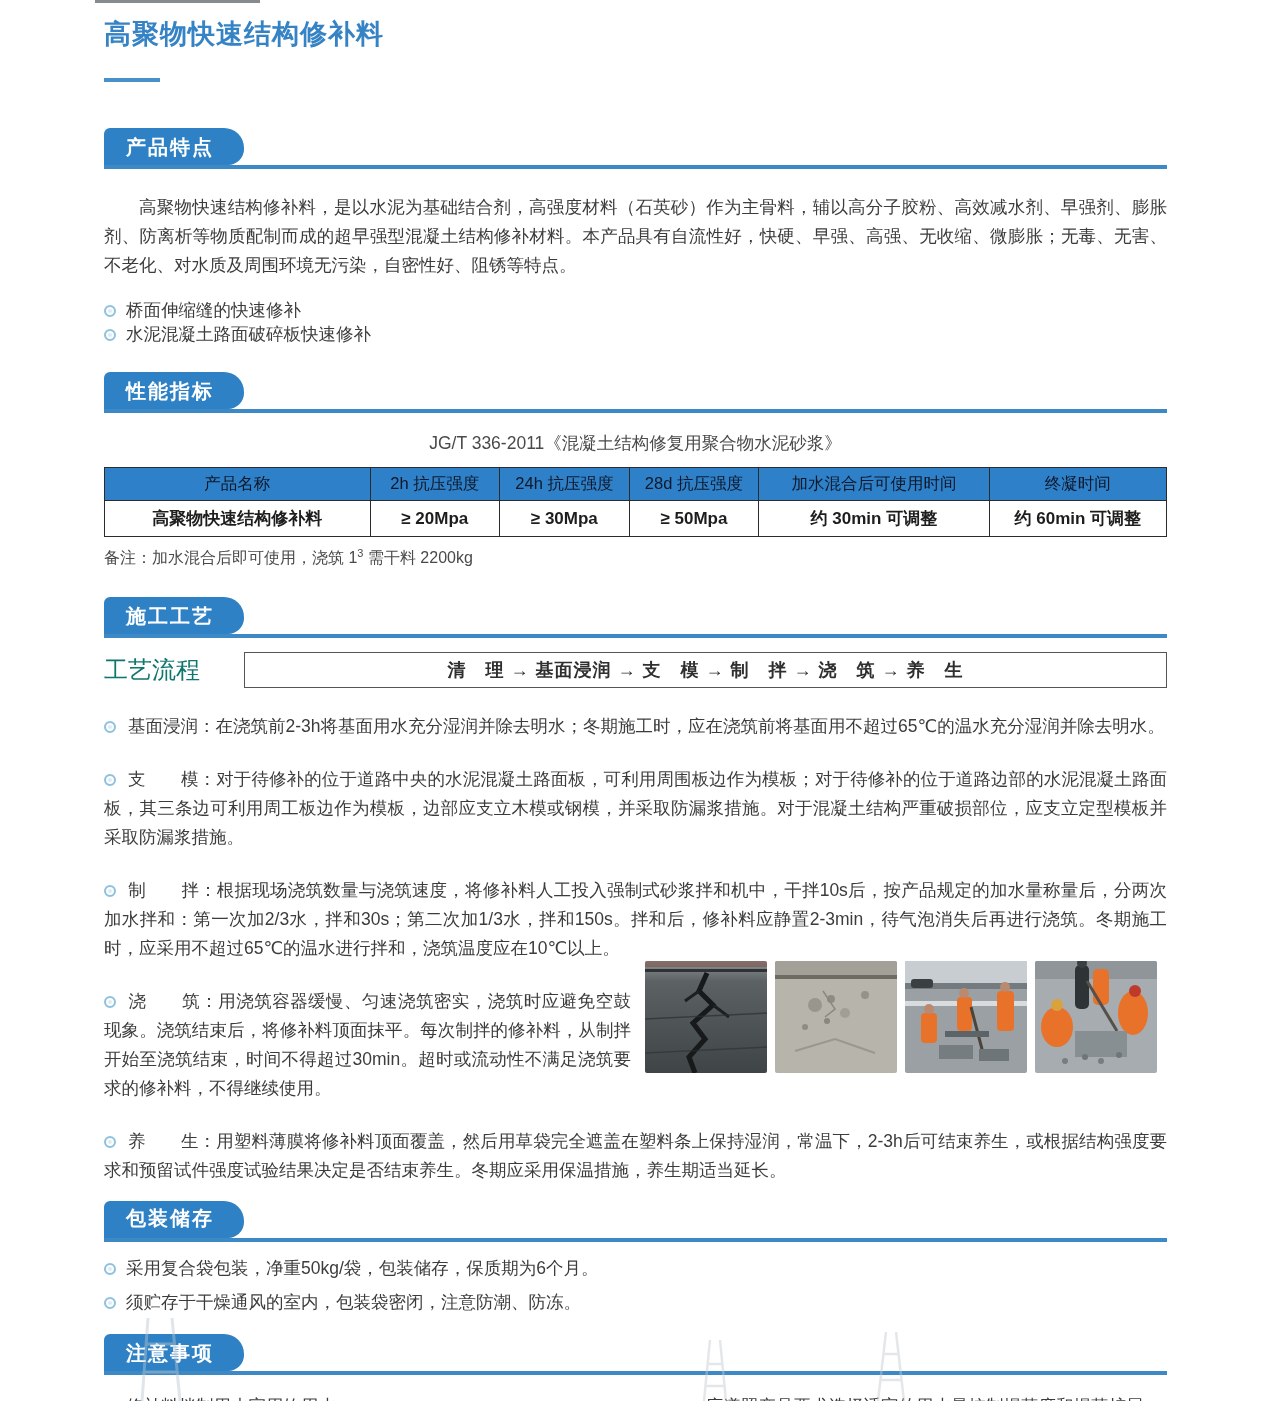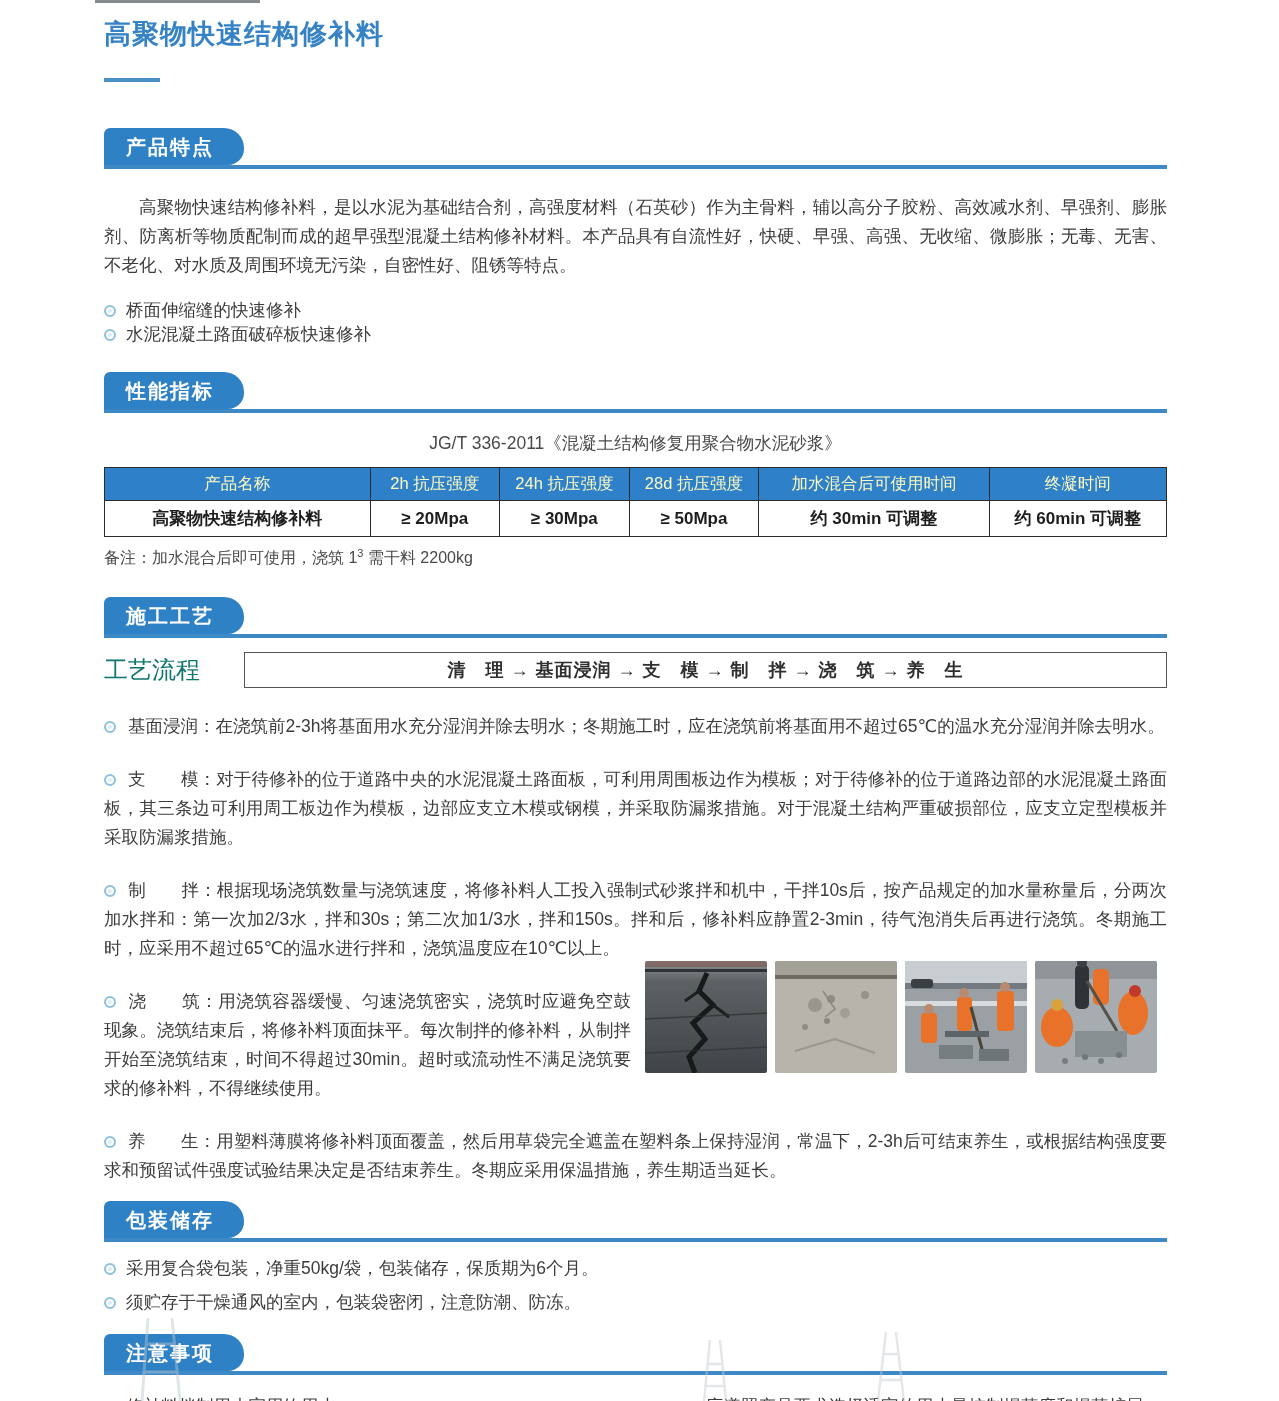--- a/index.html
+++ b/index.html
@@ -26,21 +26,21 @@
     margin-right:10px; vertical-align:-1px; flex:none; }
 
   .bullet-row { display:flex; margin-top:18px; font-size:17.5px; color:#3c3c3c;flex-direction:column; }
   .bullet-item { display:flex; align-items:baseline; }
   .bullet-item .ring { position:relative; top:1px; }
   .app-left { width:305px; }
 
   .standard-line { text-align:center; font-size:17.5px; color:#4a4a4a; margin-top:18px; }
 
   table.perf { width:100%; border-collapse:collapse; margin-top:12px; }
-  table.perf th { background:#2e81c8; color:#fef9c3; font-size:16.5px; font-weight:normal;
+  table.perf th { background:#2e81c8; color:#0f172a; font-size:16.5px; font-weight:normal;
     padding:5px 2px; border:1px solid #2b2b2b; }
   table.perf td { font-size:17px; font-weight:600; color:#1d1d1d; text-align:center;
     padding:6px 2px; border:1px solid #2b2b2b; background:#ffffff; }
   .col-name{width:25%;} .col-2h{width:12.2%;} .col-24h{width:12.2%;} .col-28d{width:12.2%;}
   .col-mix{width:21.7%;} .col-set{width:16.7%;}
 
   .table-note { font-size:16px; color:#4a4a4a; margin-top:10px; }
   .table-note sup { font-size:11px; }
 
   .flow-row { display:flex; align-items:center; margin-top:14px; }
@@ -58,21 +58,21 @@
 
   .pack-list { margin-top:14px; }
   .pack-list .bullet-item { margin-top:10px; font-size:17.5px; color:#3c3c3c; }
 
   .notes-grid { display:grid; grid-template-columns:580px 1fr; margin-top:8px; }
   .notes-grid .bullet-item { font-size:17.5px; color:#3c3c3c; margin-top:11px; }
 
   .mt-sec1 { margin-top:46px; } 
   .mt-sec  { margin-top:26px; }
   .mt-sec-proc { margin-top:28px; }
-  .mt-sec-pack { margin-top:16px; }
+  .mt-sec-pack { margin-top:16px;font-family:Liberation Mono, monospace; }
   .mt-sec-note { margin-top:20px; }
 
   .watermark { position:absolute; opacity:.45; }
 </style>
 </head>
 <body>
 
 <div class="page">
 
   <div class="top-artifact"></div>

